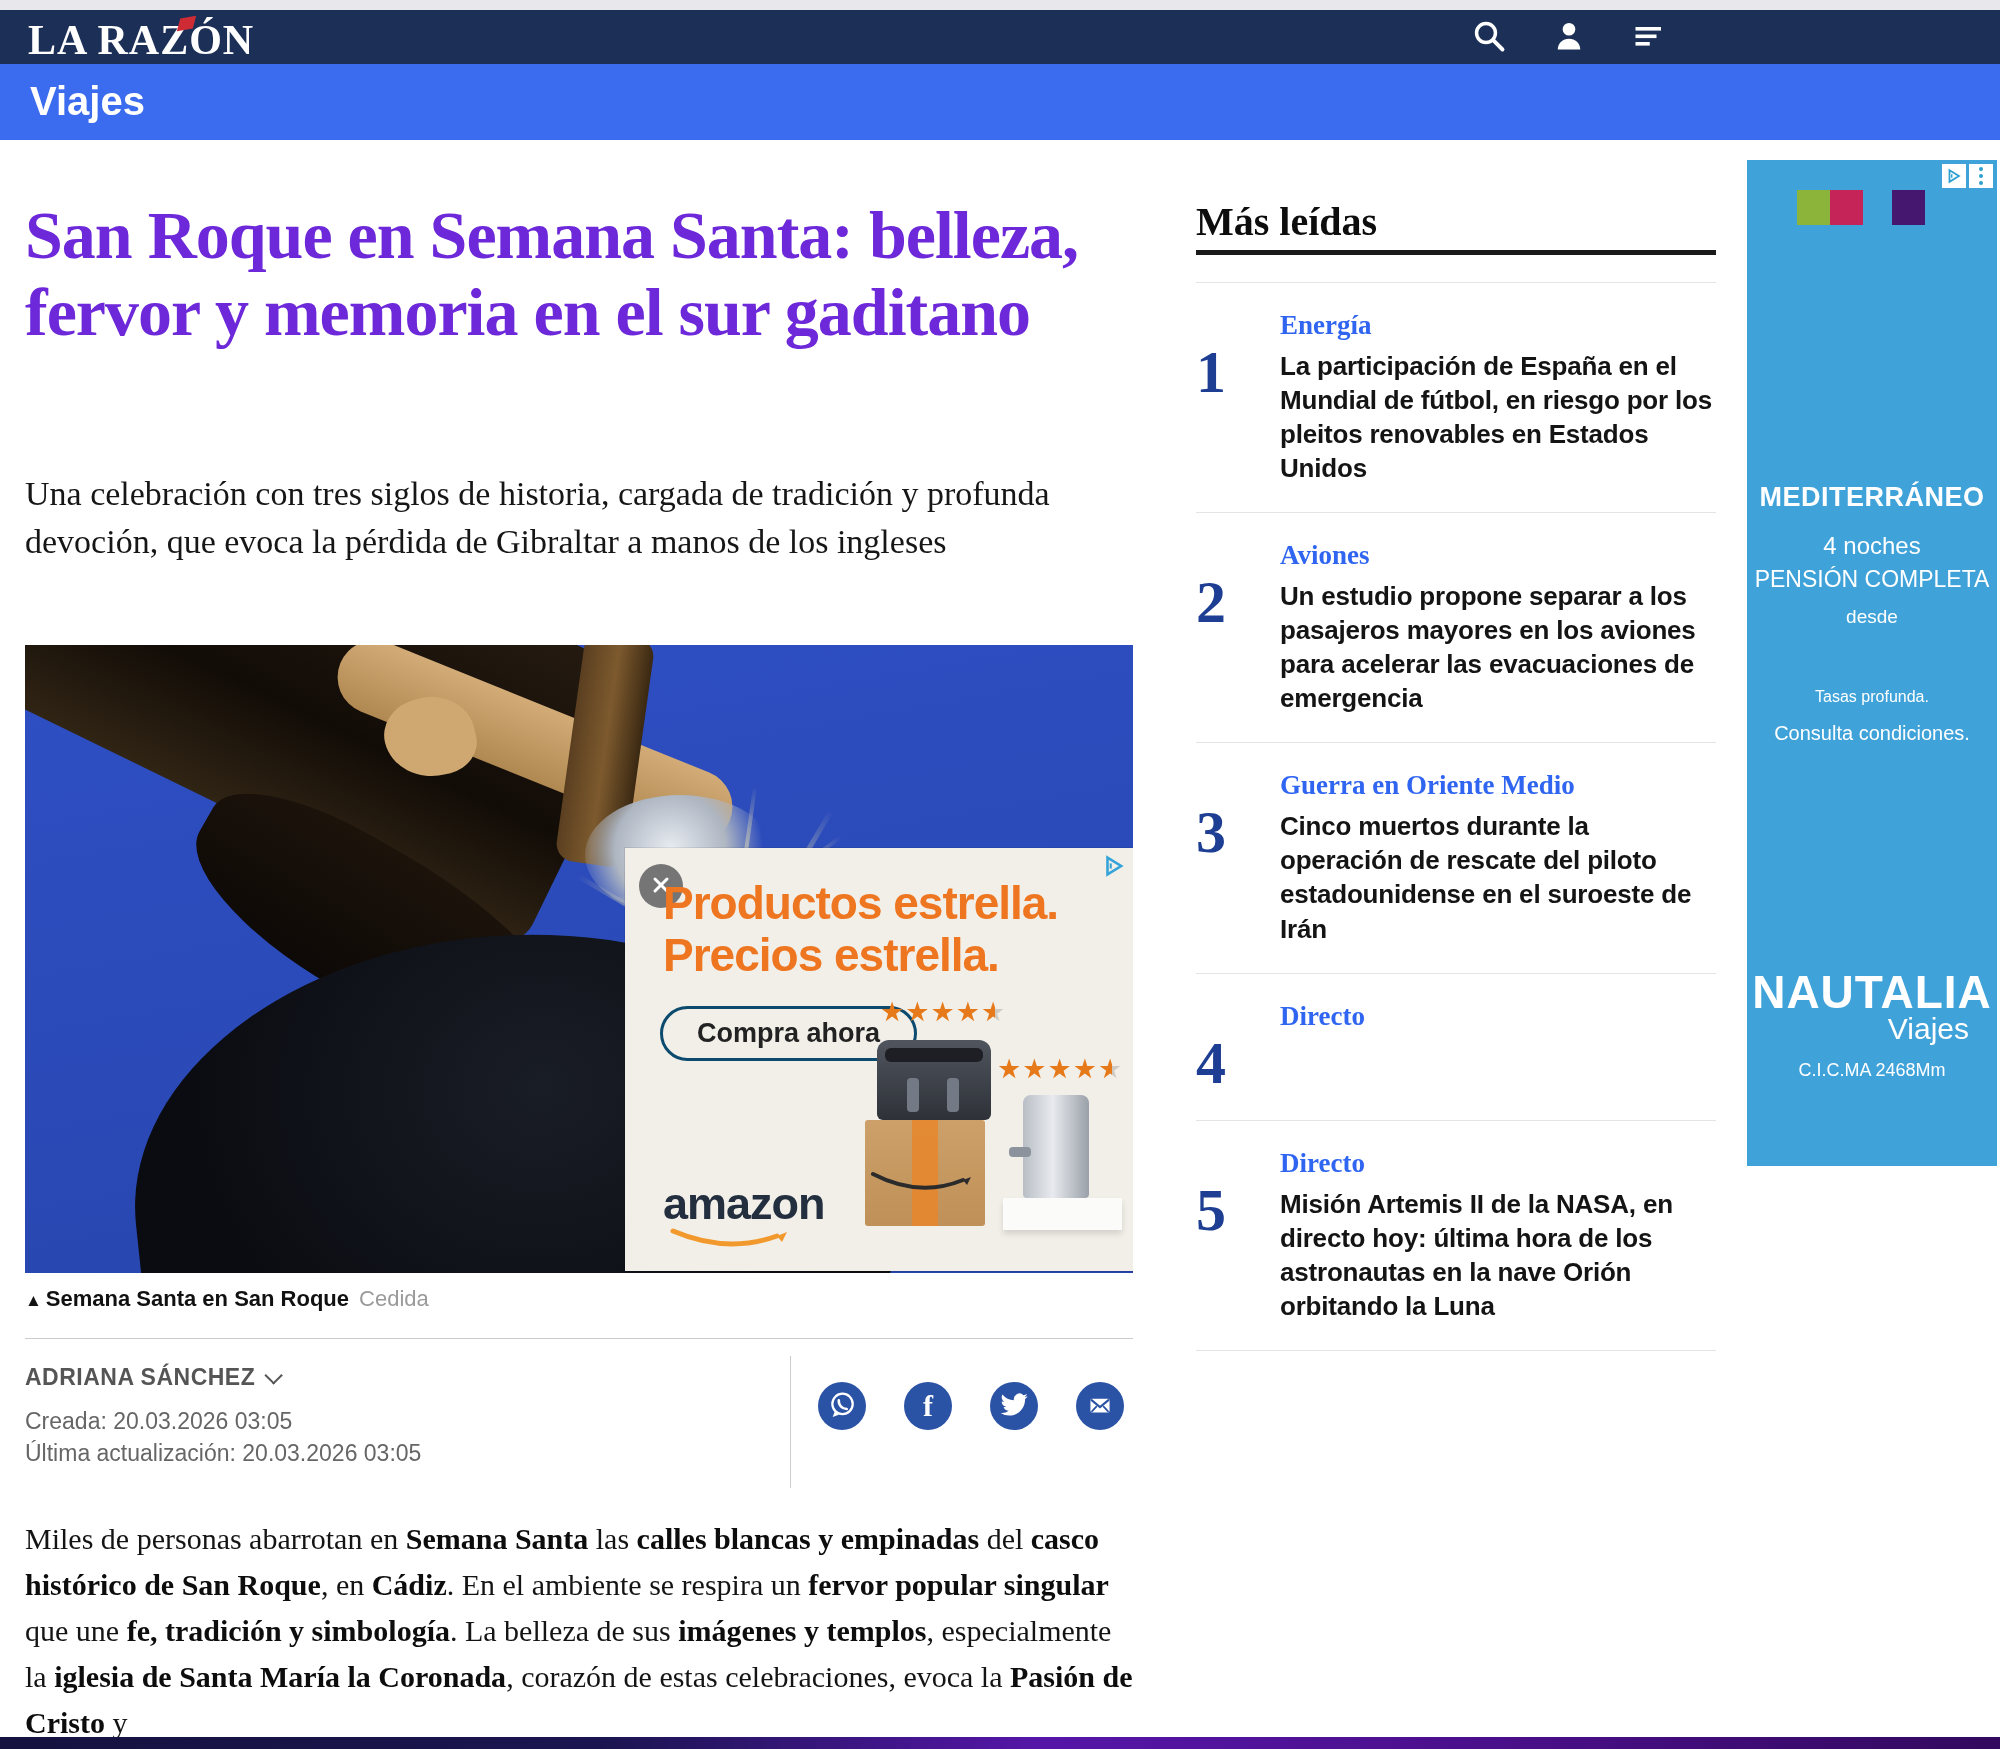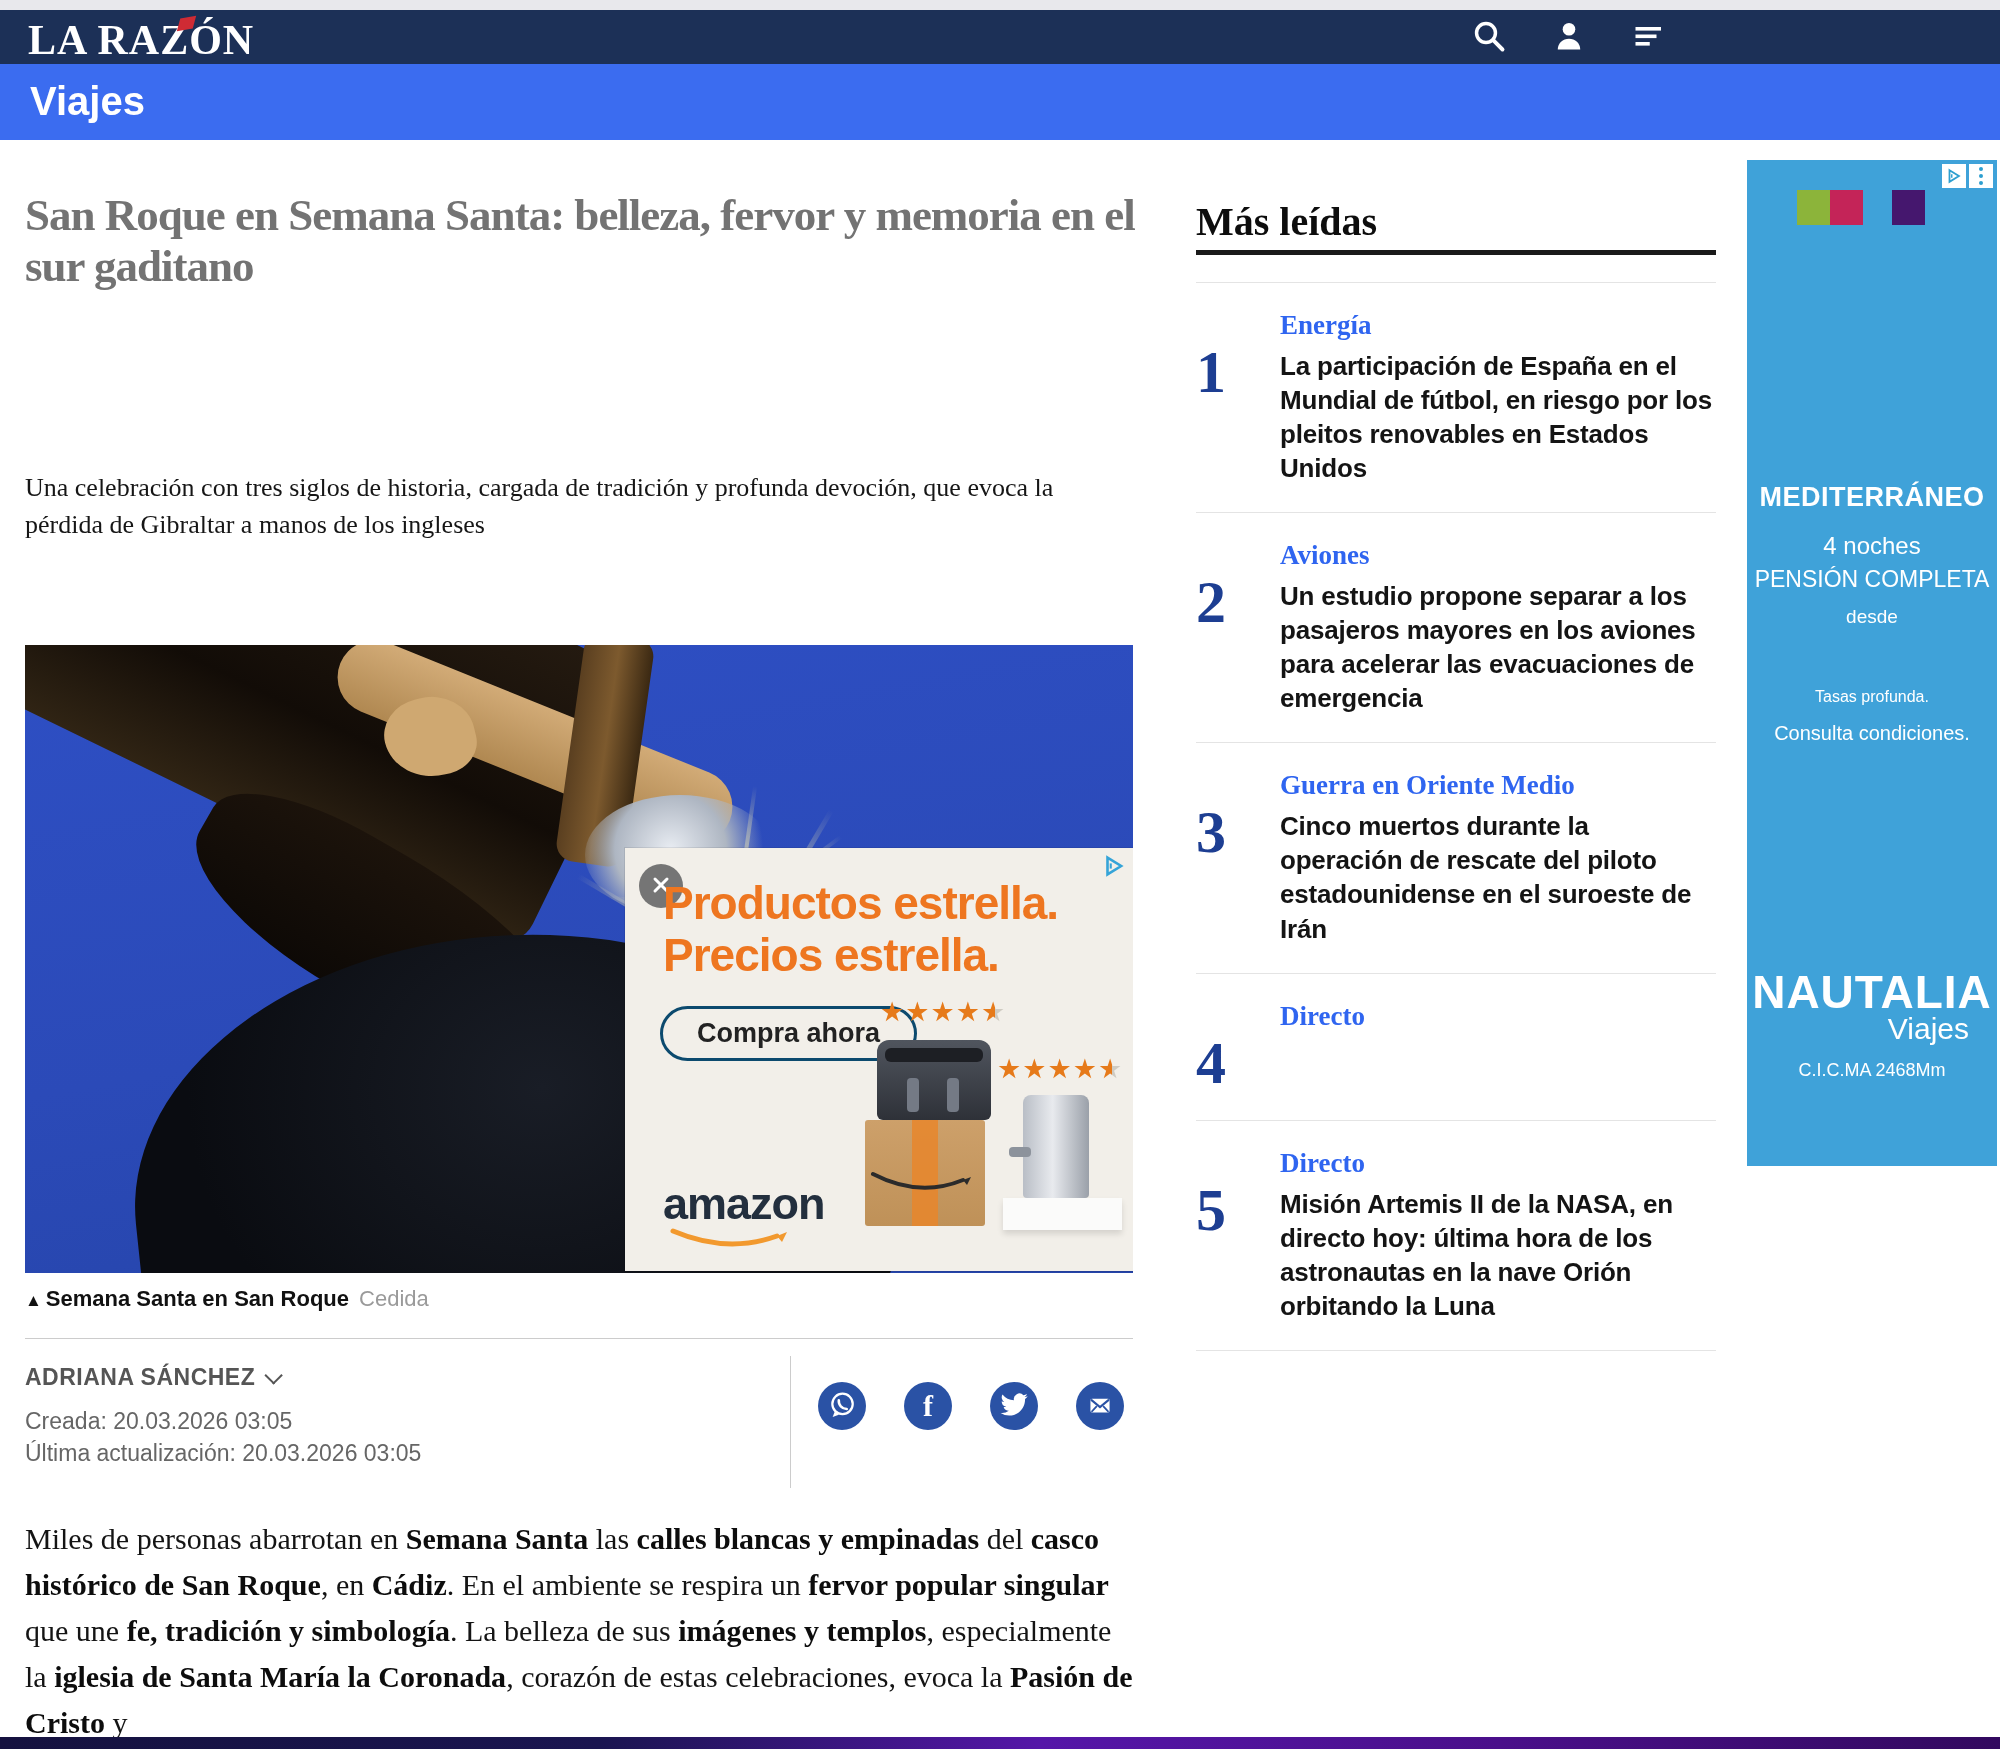--- a/index.html
+++ b/index.html
@@ -14,24 +14,24 @@
         font-size:42px;letter-spacing:1px;color:#fff;position:absolute;cursor:pointer;}
   .logo-accent{position:absolute;left:151px;top:1px;width:15px;height:13px;background:#cf2b34;
         transform:skewX(-24deg) rotate(-10deg);}
   .nav-icons{left:1470px;top:0;height:54px;position:absolute;display:flex;gap:42px;align-items:center;}
   .nav-btn{width:38px;height:38px;background:none;border:none;padding:0;cursor:pointer;display:flex;align-items:center;justify-content:center;}
   .section-bar{left:0;top:64px;width:2000px;height:76px;background:#3b6cf0;}
   .section-title{position:absolute;left:30px;top:0;height:76px;line-height:74px;color:#fff;
         font-weight:700;font-size:40px;cursor:pointer;}
 
   
-  .h1{left:25px;top:190px;width:1115px;font-family:"Liberation Serif",serif;font-weight:700;
-      font-size:45px;line-height:1.13;letter-spacing:-1px;color:#737373;margin:0;}
+  .h1{left:25px;top:197px;width:1115px;font-family:"Liberation Serif",serif;font-weight:700;
+      font-size:68px;line-height:1.13;letter-spacing:-1px;color:#6d28d9;margin:0;}
   .subtitle{left:25px;top:470px;width:1085px;font-family:"Liberation Serif",serif;
-      font-size:26px;line-height:1.42;color:#161616;margin:0;}
+      font-size:34px;line-height:1.42;color:#161616;margin:0;}
 
   
   .photo{left:25px;top:645px;width:1108px;height:628px;background:linear-gradient(170deg,#2e4fc4 0%,#2b4ab8 55%,#2544a8 100%);overflow:hidden;}
   .beam{left:-180px;top:-150px;width:780px;height:300px;background:linear-gradient(180deg,#241a10,#120c07 60%,#302414);
         transform:rotate(26deg);border-radius:30px;}
   .beam2{left:150px;top:210px;width:420px;height:150px;background:linear-gradient(180deg,#1c130b,#0d0906);
         transform:rotate(30deg);border-radius:40% 60% 50% 50%;}
   .arm{left:300px;top:60px;width:420px;height:74px;background:linear-gradient(180deg,#d2ab77,#b08851);
         transform:rotate(22deg);border-radius:40px;}
   .hand{left:360px;top:52px;width:90px;height:80px;background:#cfa871;border-radius:46% 54% 40% 60%;transform:rotate(-14deg);}

